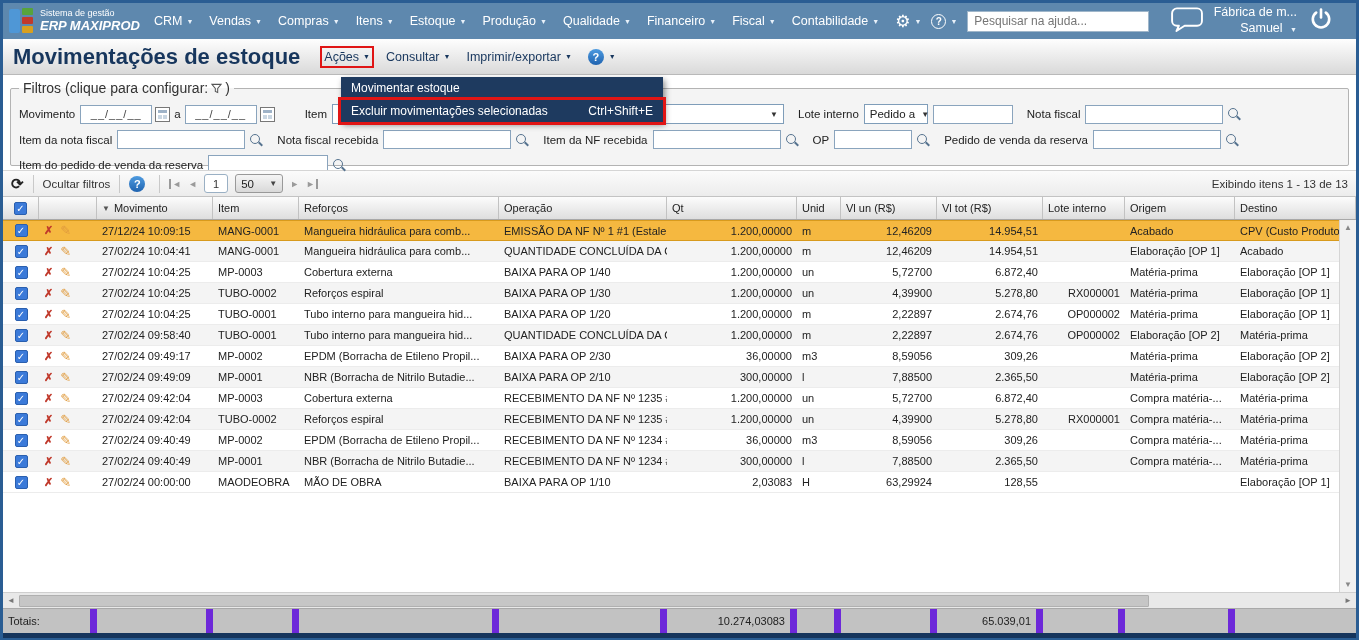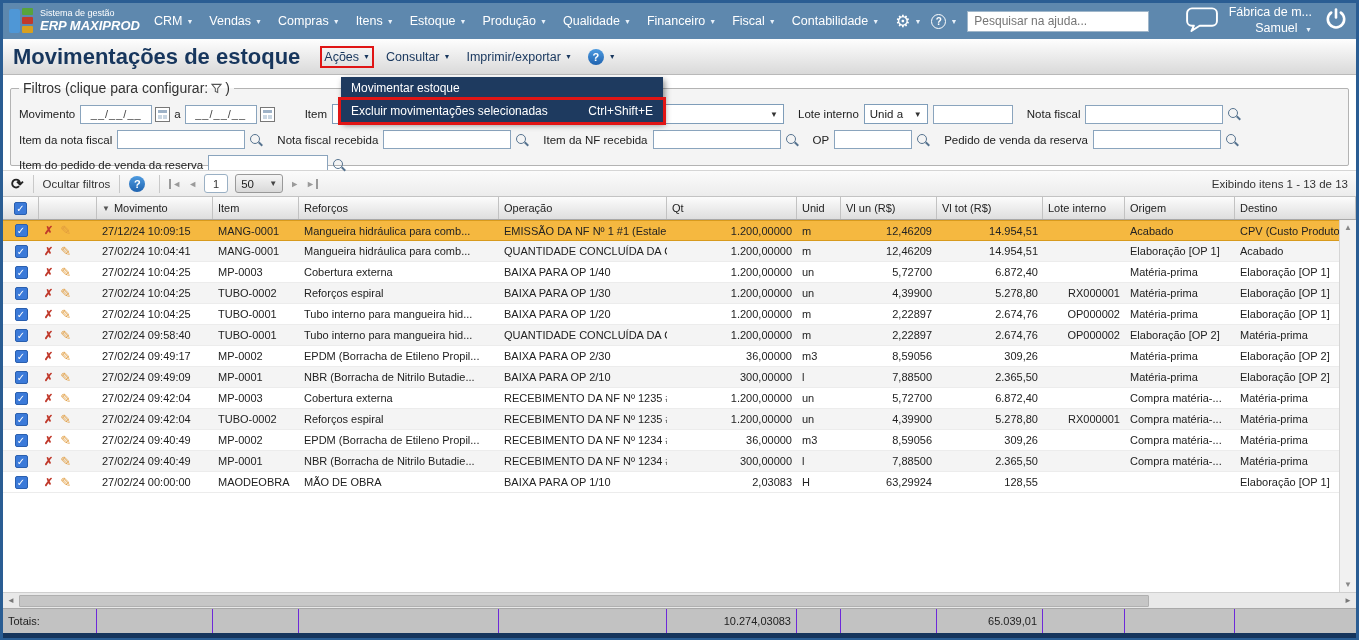--- a/index.html
+++ b/index.html
@@ -1,20 +1,20 @@
 <!DOCTYPE html>
 <html><head>
 <meta charset="utf-8">
 <style>
   * { margin:0; padding:0; box-sizing:border-box; }
   html,body { width:1359px; height:640px; font-family:"Liberation Sans", sans-serif; background:#e8e8e8; }
   .window { position:relative; width:1359px; height:640px; border:3px solid #2a5d93; border-bottom:2px solid #2a5d93; background:#fff; overflow:hidden; display:flex; flex-direction:column; }
 
   
-  .topbar { height:36px; background:#5e88ae; display:flex; align-items:center; padding:0 8px 0 6px; color:#fff; flex:0 0 auto; }
+  .topbar { height:36px; background:#5e88ae; display:flex; align-items:center; padding:0 23px 0 6px; color:#fff; flex:0 0 auto; }
   .logo { display:flex; align-items:center; margin-right:14px; }
   .logo-squares { width:24px; height:26px; display:flex; gap:2px; margin-right:7px; }
   .ls-left { width:11px; height:24px; background:#4f97d6; border-radius:2px; margin-top:1px; }
   .ls-right { display:flex; flex-direction:column; gap:2px; }
   .ls-right span { width:11px; height:7px; border-radius:1px; display:block; }
   .ls-g { background:#57a33c; } .ls-r { background:#c2392b; } .ls-y { background:#d9a01f; }
   .logo-text { line-height:1.05; white-space:nowrap; }
   .logo-text .l1 { font-size:9px; display:block; }
   .logo-text .l2 { font-size:13px; font-weight:bold; font-style:italic; display:block; }
   .tmenu-list { display:flex; align-items:center; }
@@ -109,21 +109,21 @@
   .varrow { font-size:8px; color:#888; padding:3px 0; cursor:pointer; }
 
   
   .hscroll { height:16px; background:#e9e9e9; border-top:1px solid #cfcfcf; display:flex; align-items:center; flex:0 0 auto; }
   .harrow { width:16px; font-size:8px; color:#777; text-align:center; cursor:pointer; }
   .hthumb { height:12px; width:1130px; background:#c6c6c6; border:1px solid #b0b0b0; border-radius:1px; cursor:pointer; }
   .htrack-rest { flex:1; }
 
   
   .totals { height:25px; background:#c2c2c2; border-top:1px solid #a9a9a9; display:flex; font-size:11px; color:#222; flex:0 0 auto; }
-  .totals .cell { display:flex; align-items:center; padding:0 5px; border-right:1px solid #6d28d9; overflow:hidden; white-space:nowrap; }
+  .totals .cell { display:flex; align-items:center; padding:0 5px; border-right:7px solid #6d28d9; overflow:hidden; white-space:nowrap; }
   .t-first { width:94px; }
   .bottombar { height:5px; background:#16355c; flex:0 0 auto; }
 </style>
 </head>
 <body>
 
 <div class="window">
 
   <div class="topbar">
     <div class="logo">
@@ -257,21 +257,21 @@
       <span class="cal"></span>
       <span class="fgap"></span>
       <label>Item</label>
       <span class="fsel" style="width:452px;">
           <span></span>
           <span class="fcar">▼</span>
         </span>
       <span class="fgap-s"></span>
       <label>Lote interno</label>
       <span class="fsel" style="width:64px;">
-          <span>Unid a</span>
+          <span>Pedido a</span>
           <span class="fcar">▼</span>
         </span>
       <input class="fin" style="width: 80px; margin-left: 5px;">
       <span class="fgap-s"></span>
       <label>Nota fiscal</label>
       <input class="fin" style="width: 138px;">
       <span class="mag"></span>
     </div>
     <div class="frow">
       <label>Item da nota fiscal</label>

